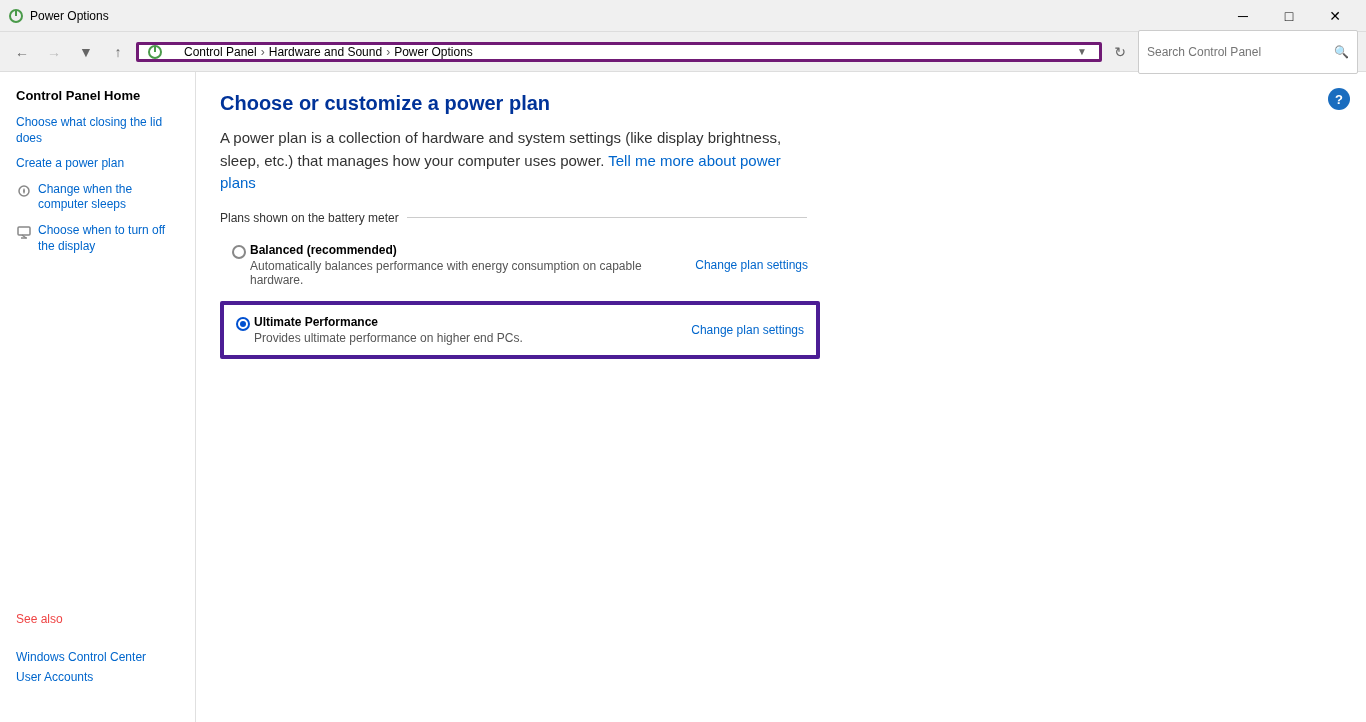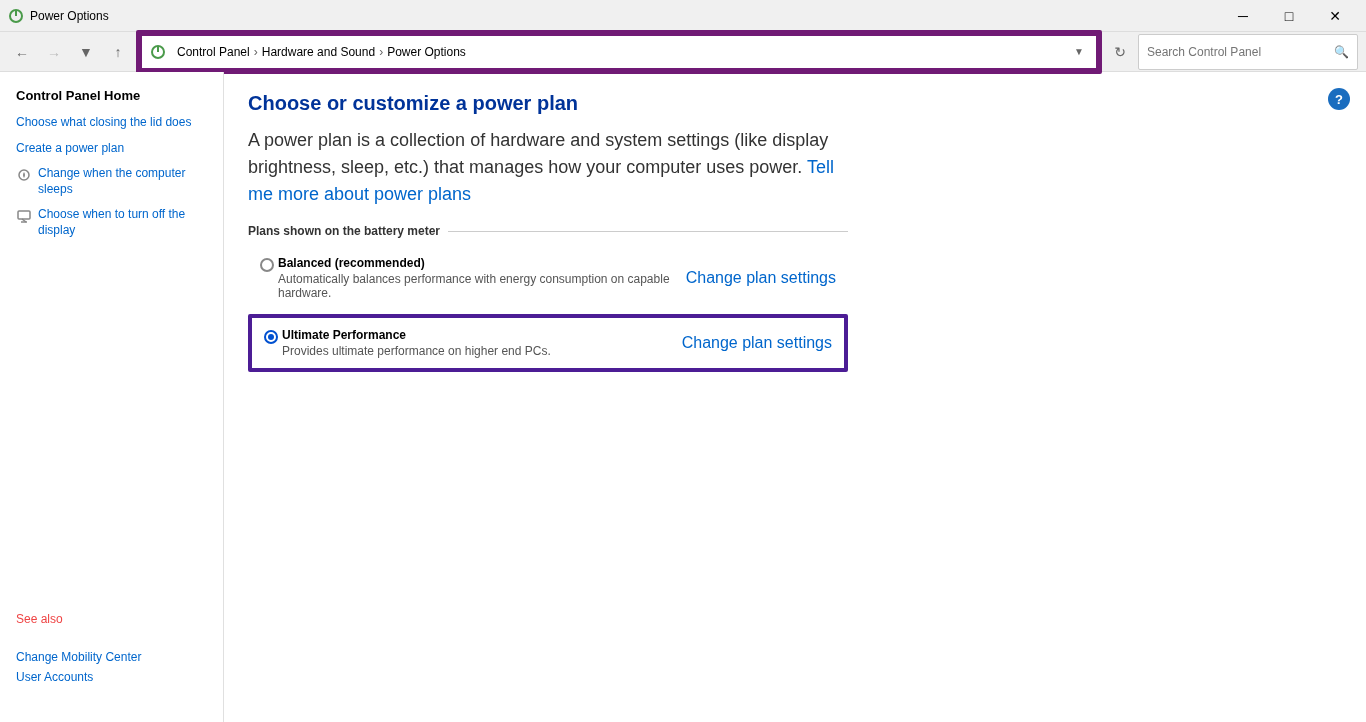--- a/index.html
+++ b/index.html
@@ -26,70 +26,70 @@
       height: 40px; padding: 0 8px; gap: 4px; border-bottom: 1px solid #ddd;
     }
     .nav-btn {
       width: 28px; height: 28px; border: none; background: transparent;
       cursor: pointer; display: flex; align-items: center; justify-content: center;
       border-radius: 2px; color: #666; font-size: 14px;
     }
     .nav-btn.disabled { color: #bbb; cursor: default; }
     .address-bar {
       flex: 1; display: flex; align-items: center;
-      background: #fff; border: 6px solid #701a75; height: 44px;
-      padding: 0 8px; gap: 11px; border-radius: 2px;
+      background: #fff; border: 3px solid #701a75; height: 20px;
+      padding: 0 8px; gap: 21px; border-radius: 2px;
     }
     .address-icon { width: 16px; height: 16px; }
     .breadcrumb { display: flex; align-items: center; gap: 4px; font-size: 12px; color: #000; flex: 1; }
     .breadcrumb-sep { color: #666; }
     .address-dropdown { background: transparent; border: none; cursor: pointer; color: #666; font-size: 10px; padding: 0 4px; }
     .refresh-btn {
       width: 28px; height: 28px; border: none; background: transparent;
       cursor: pointer; display: flex; align-items: center; justify-content: center;
       color: #666; font-size: 14px; border-radius: 2px;
     }
     .search-box {
       display: flex; align-items: center;
-      background: #fff; border: 1px solid #ccc; height: 36px;
+      background: #fff; border: 1px solid #ccc; height: 44px;
       padding: 0 8px; gap: 4px; width: 220px; border-radius: 2px;
     }
     .search-input { border: none; outline: none; font-size: 12px; flex: 1; color: #999; }
     .search-icon { color: #666; font-size: 12px; }
 
     
     .main-layout { display: flex; height: calc(722px - 32px - 40px); }
 
     
     .sidebar {
-      width: 224px; background: #fff; padding: 16px 0;
+      width: 196px; background: #fff; padding: 16px 0;
       border-right: 1px solid #e0e0e0; display: flex; flex-direction: column;
       justify-content: space-between;
     }
     .sidebar-top { padding: 0 16px; }
     .sidebar-title { font-size: 13px; font-weight: 600; color: #000; margin-bottom: 12px; }
     .sidebar-link {
       display: flex; align-items: flex-start; gap: 6px;
       color: #0066cc; font-size: 12px; text-decoration: none;
       margin-bottom: 10px; line-height: 1.3; cursor: pointer;
     }
     .sidebar-link-icon { width: 16px; height: 16px; flex-shrink: 0; margin-top: 1px; }
     .sidebar-bottom { padding: 16px; }
     .see-also { font-size: 12px; color: #ef4444; margin-bottom: 24px; }
     .sidebar-also-link { color: #0066cc; font-size: 12px; text-decoration: none; display: block; margin-bottom: 6px; cursor: pointer; }
 
     
     .content { flex: 1; padding: 20px 24px; overflow-y: auto; }
     .page-title { font-size: 20px; color: #003399; font-weight: 700; margin-bottom: 12px; }
-    .intro-text { font-size: 18px; color: #333; line-height: 1.5; margin-bottom: 16px; max-width: 600px; margin-top: 8px; }
+    .intro-text { font-size: 15px; color: #333; line-height: 1.5; margin-bottom: 16px; max-width: 600px; margin-top: 8px; }
     .intro-link { color: #0066cc; text-decoration: none; }
 
     .plans-section-title {
       font-size: 12px; color: #333; margin-bottom: 8px;
-      display: flex; align-items: center; gap: 8px; font-weight: bold;
+      display: flex; align-items: center; gap: 8px;
     }
     .plans-divider {
       flex: 1; height: 1px; background: #ccc; max-width: 400px;
     }
 
     .plan-item {
       display: flex; align-items: center; justify-content: space-between;
       padding: 10px 12px; margin-bottom: 4px; max-width: 600px;
       border-radius: 2px;
     }
@@ -108,21 +108,21 @@
       border-color: #0050d0; background: #fff;
     }
     .plan-radio.checked::after {
       content: ''; position: absolute;
       width: 6px; height: 6px; background: #0050d0;
       border-radius: 50%; top: 50%; left: 50%; transform: translate(-50%, -50%);
     }
     .plan-info {}
     .plan-name { font-size: 12px; font-weight: 600; color: #000; }
     .plan-desc { font-size: 12px; color: #555; margin-top: 2px; }
-    .plan-settings-link { color: #0066cc; font-size: 16px; text-decoration: none; cursor: pointer; white-space: nowrap; }
+    .plan-settings-link { color: #0066cc; font-size: 12px; text-decoration: none; cursor: pointer; white-space: nowrap; }
 
     
     .help-btn {
       position: fixed; top: 88px; right: 16px;
       width: 22px; height: 22px; background: #1a6dbf; color: #fff;
       border-radius: 50%; display: flex; align-items: center; justify-content: center;
       font-size: 13px; font-weight: bold; cursor: pointer; border: none;
     }
   </style>
 </head>
@@ -202,21 +202,21 @@
           <rect x="2" y="3" width="12" height="8" rx="1" fill="none" stroke="#888" stroke-width="1.5"></rect>
           <line x1="6" y1="11" x2="10" y2="14" stroke="#888" stroke-width="1.5"></line>
           <line x1="5" y1="14" x2="11" y2="14" stroke="#888" stroke-width="1.5"></line>
         </svg>
         <span>Choose when to turn off the display</span>
       </a>
     </div>
 
     <div class="sidebar-bottom">
       <div class="see-also">See also</div>
-      <a class="sidebar-also-link">Change Mobility Center</a>
+      <a class="sidebar-also-link">Windows Control Center</a>
       <a class="sidebar-also-link">User Accounts</a>
     </div>
   </div>
 
   <div class="content">
     <h1 class="page-title">Choose or customize a power plan</h1>
     <p class="intro-text">
       <span>A power plan is a collection of hardware and system settings (like display brightness, sleep, etc.) that manages how your computer uses power.</span>
       <a class="intro-link">Tell me more about power plans</a>
     </p>

